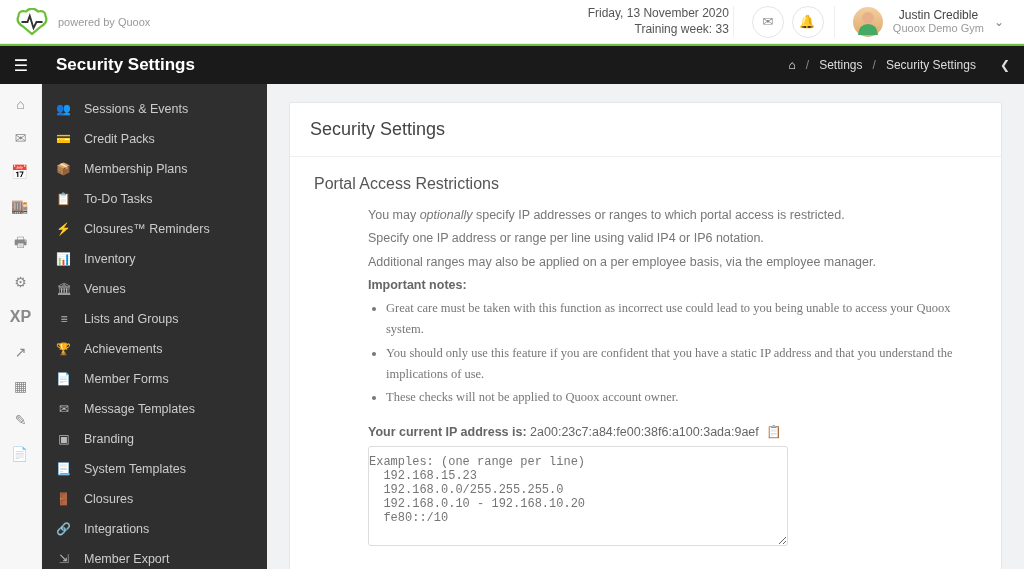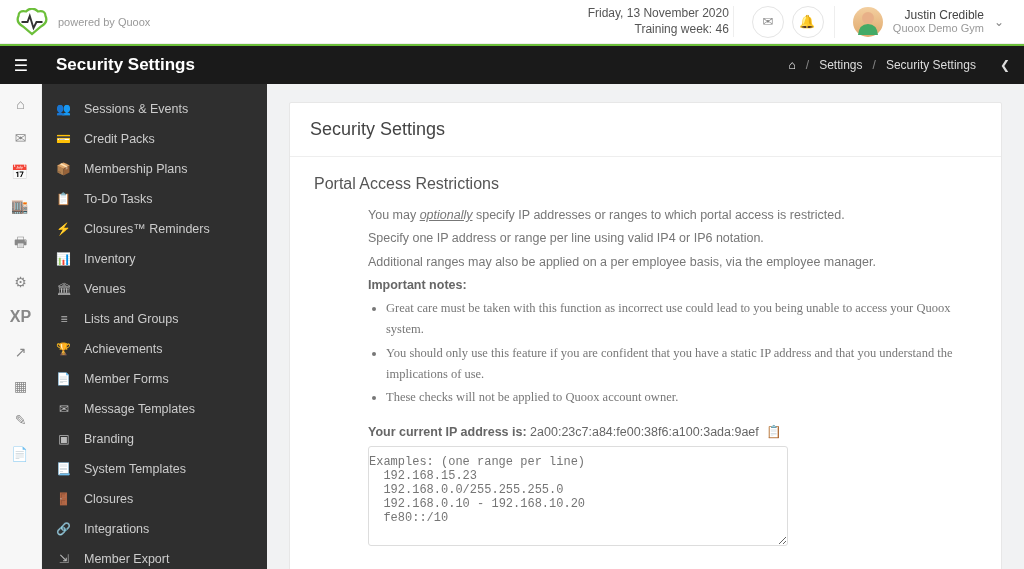--- a/index.html
+++ b/index.html
@@ -10,21 +10,21 @@
   .logo-wrap { display: flex; align-items: center; gap: 8px; }
   .logo-svg { width: 36px; height: 28px; }
   .powered { color: #999; font-size: 11px; }
   .header-right { margin-left: auto; display: flex; align-items: center; gap: 18px; }
   .date-block { text-align: right; color: #555; font-size: 12px; line-height: 1.3; padding-right: 4px; border-right: 1px solid #eee;}
   .icon-btn { width: 32px; height: 32px; border-radius: 50%; border: 1px solid #e5e5e5; display: flex; align-items: center; justify-content: center; color: #888; cursor: pointer; background:#fff;}
   .icon-btns { display:flex; gap:8px; padding-right:10px; border-right:1px solid #eee;}
   .user-block { display: flex; align-items: center; gap: 10px; cursor: pointer; padding-right:6px;}
   .avatar { width: 30px; height: 30px; border-radius: 50%; background: linear-gradient(#f3cfa0,#e0a96d); display:flex; align-items:center; justify-content:center; font-size:10px; color:#fff;}
   .user-text { text-align: right; line-height: 1.2; font-size: 12px; }
-  .user-name { color: #444; }
+  .user-name { color: #444; text-align: center; }
   .user-sub { color: #999; font-size: 11px; }
   .chevron { color:#888; font-size:12px;}
   
   
   .sub-header { height: 40px; background: #1a1a1a; display: flex; align-items: center; color: #fff; border-top: 2px solid #6cbf3a; }
   .burger { width: 42px; text-align: center; font-size: 16px; cursor: pointer; }
   .page-title { font-size: 17px; font-weight: 600; padding-left: 14px; }
   .breadcrumb { margin-left: auto; display: flex; align-items: center; gap: 10px; color: #ddd; font-size: 12px; padding-right: 14px; }
   .breadcrumb .sep { color: #888; }
   .breadcrumb .home-ic { color:#fff;}
@@ -40,21 +40,21 @@
   .sidebar-item .si-ic { width: 16px; text-align: center; color: #bbb; font-size: 12px; }
   
   .content { flex: 1; background: #f1f2f3; overflow-y: auto; padding: 18px 22px; }
   .panel { background: #fff; border: 1px solid #e7e7e7; border-radius: 2px; }
   .panel-head { padding: 16px 20px; border-bottom: 1px solid #eee; }
   .panel-head h2 { font-size: 18px; font-weight: 500; color: #444; }
   .panel-body { padding: 18px 24px 22px; }
   .section-title { font-size: 16px; font-weight: 500; color: #555; margin-bottom: 12px; }
   .desc-block { margin-left: 54px; color: #777; font-size: 12.5px; line-height: 1.7; }
   .desc-block p { margin-bottom: 2px; }
-  .desc-block em { font-style: italic; text-decoration: underline; }
+  .desc-block em { font-style: italic; }
   .imp { font-weight: 600; margin-bottom: 6px; color:#666;}
   .desc-block ul { margin-left: 18px; margin-bottom: 14px; list-style: disc; }
   .desc-block ul li { margin-bottom: 2px; font-family: Liberation Serif, serif; }
   .ip-line { color: #666; margin-bottom: 12px; }
   .ip-line strong { font-weight: 600; }
   .copy-ic { color: #6cbf3a; cursor: pointer; margin-left:4px;}
   .ip-textarea { width: 420px; max-width:100%; height: 100px; border: 1px solid #ddd; border-radius: 3px; padding: 8px 0; font-family: "Courier New", monospace; font-size: 12px; color: #888; resize: both; margin-left: 54px; }
   
   
   .content::-webkit-scrollbar { width:8px; }
@@ -67,21 +67,21 @@
   <div class="logo-wrap">
     <svg class="logo-svg" viewBox="0 0 48 36">
       <path d="M6 10 Q6 2 16 4 Q24 -4 32 4 Q42 2 42 10 Q46 18 36 24 L24 34 L12 24 Q2 18 6 10 Z" fill="none" stroke="#6cbf3a" stroke-width="3"></path>
       <path d="M10 18 L18 18 L21 10 L26 26 L30 18 L38 18" fill="none" stroke="#333" stroke-width="2.5"></path>
     </svg>
     <span class="powered">powered by Quoox</span>
   </div>
   <div class="header-right">
     <div class="date-block">
       <div>Friday, 13 November 2020</div>
-      <div>Training week: 46</div>
+      <div>Training week: 33</div>
     </div>
     <div class="icon-btns">
       <div class="icon-btn">✉</div>
       <div class="icon-btn">🔔</div>
     </div>
     <div class="user-block">
       <div class="avatar">
         <svg width="30" height="30" viewBox="0 0 30 30">
             <circle cx="15" cy="11" r="6" fill="#e8b088"></circle>
             <path d="M15 17 Q6 17 5 28 L25 28 Q24 17 15 17" fill="#4a6"></path>

